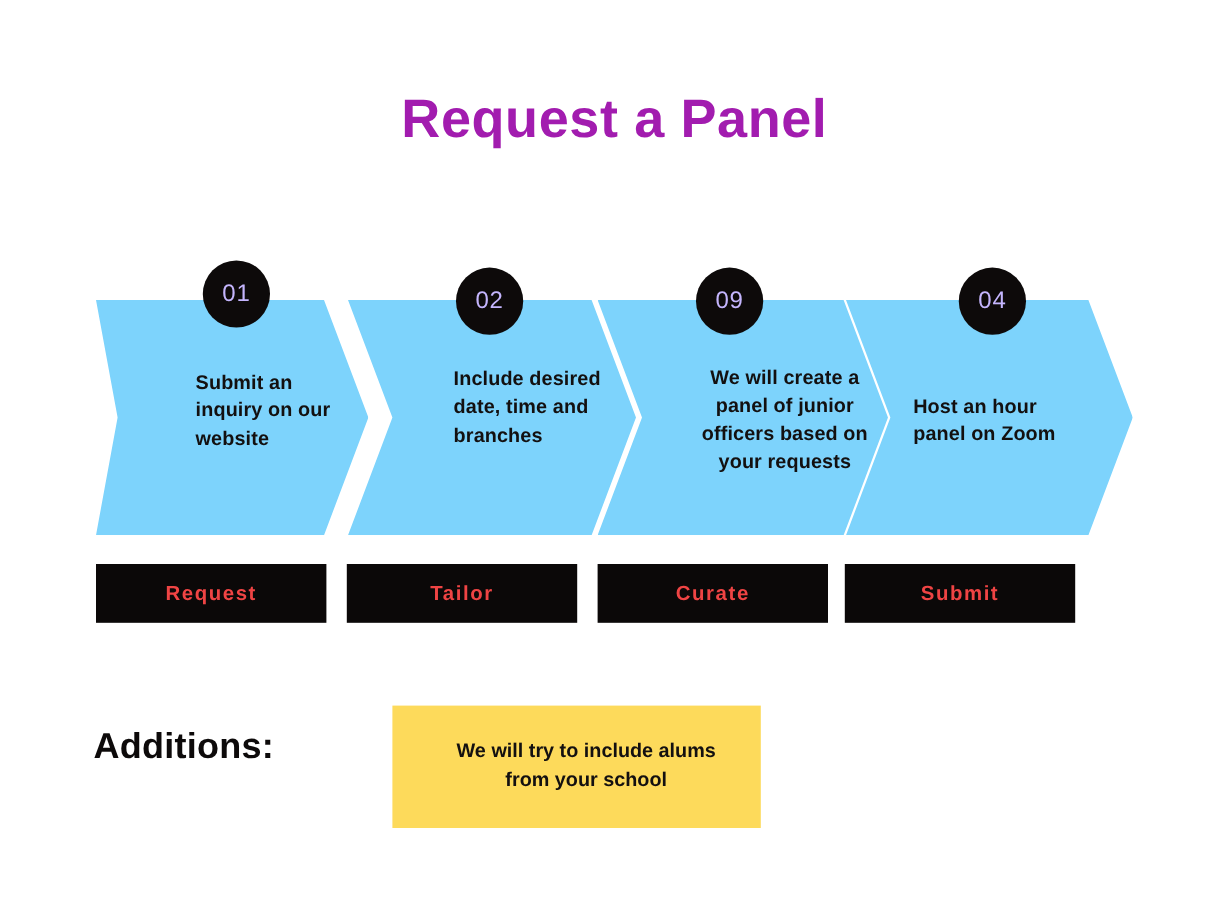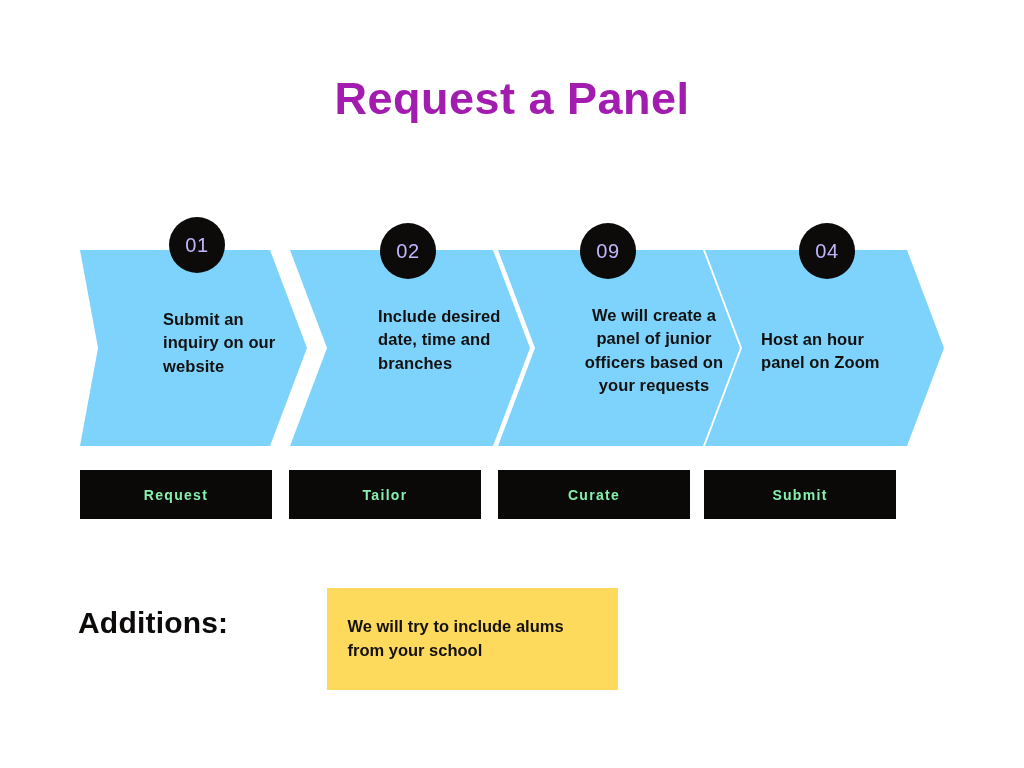--- a/index.html
+++ b/index.html
@@ -112,22 +112,22 @@
   .label-bar {
     position: absolute;
     top: 0;
     height: 49px;
     background: #0B0808;
     display: flex;
     align-items: center;
     justify-content: center;
   }
   .label-bar span {
-    color: #86efac;
-    font-size: 14px;
+    color: #ef4444;
+    font-size: 17px;
     font-weight: 700;
     letter-spacing: 1.3px;
   }
   .label-1 { left: 0px;   width: 192px; }
   .label-2 { left: 209px; width: 192px; }
   .label-3 { left: 418px; width: 192px; }
   .label-4 { left: 624px; width: 192px; }
 
   
   .additions-label {
@@ -142,20 +142,22 @@
   .additions-box {
     position: absolute;
     left: 327px;
     top: 588px;
     width: 291px;
     height: 102px;
     background: #FDDA5B;
     display: flex;
     align-items: center;
     justify-content: center;
+    text-align: center;
+    padding-left: 16px;
   }
   .additions-box span {
     display: block;
     font-size: 16.5px;
     font-weight: 700;
     color: #131010;
     line-height: 1.45;
     width: 250px;
   }
 </style>

